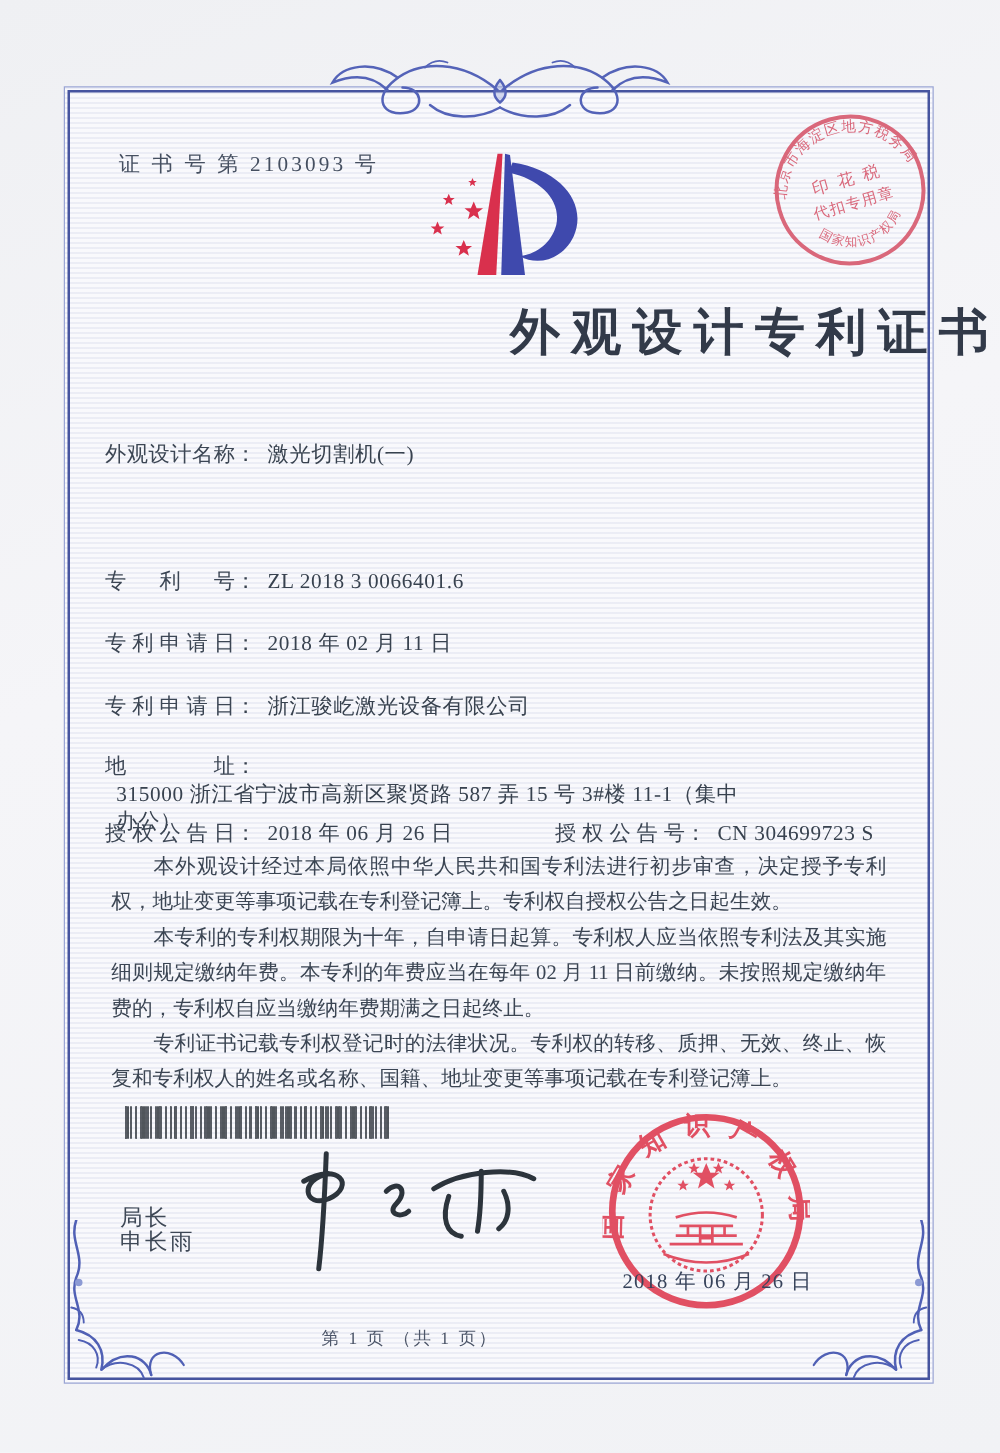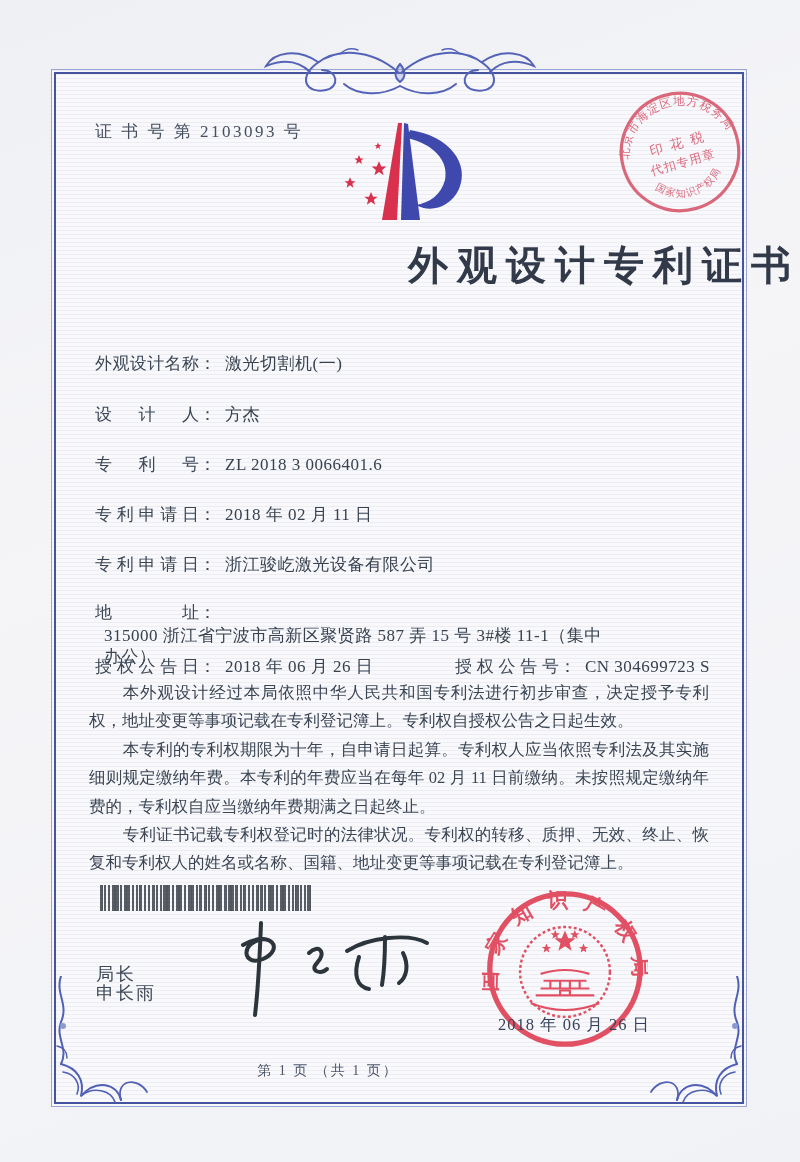--- a/index.html
+++ b/index.html
@@ -22,21 +22,21 @@
   }
   .cert-frame::before {
     content:""; position:absolute; inset:2px; border:2.5px solid #46549f; pointer-events:none;
   }
   .abs { position:absolute; }
   .cert-no { left:95px; top:120px; font-size:17px; letter-spacing:2.5px; color:#454f60; }
   .title {
     left:0; width:800px; top:238px; text-align:right;
     font-size:40px; font-weight:700; letter-spacing:9px; color:#323a49;
   }
-  .row { left:95px; width:616px; font-size:17px; color:#38424f; line-height:24px; }
+  .row { left:84px; width:616px; font-size:17px; color:#38424f; line-height:24px; }
   .flabel {
     display:inline-block; width:104px; text-align:justify; text-align-last:justify;
     vertical-align:top; color:#3c4654;
   }
   .colon { vertical-align:top; }
   .fvalue { margin-left:9px; vertical-align:top; letter-spacing:0.5px; }
   .addr-value { display:inline-block; width:514px; line-height:21px; }
   .pair2 { position:absolute; left:360px; top:0; }
   .paras { left:89px; top:679px; width:620px; font-size:16.5px; line-height:28.4px;
            color:#3b4553; text-align:justify; }
@@ -135,23 +135,20 @@
       <textPath href="#taxBot" startOffset="50%" text-anchor="middle">国家知识产权局</textPath>
     </text>
     <text x="60" y="56" text-anchor="middle" fill="#d6556a" font-size="12.5" letter-spacing="2">印 花 税</text>
     <text x="60" y="74" text-anchor="middle" fill="#d6556a" font-size="11.5" letter-spacing="1">代扣专用章</text>
   </svg>
 
   <div class="abs title">外观设计专利证书</div>
 
   <div class="abs row" style="top:352px">
     <span class="flabel">外观设计名称</span><span class="colon">：</span><span class="fvalue">激光切割机(一)</span>
-  </div>
-  <div class="abs row" style="top:403px">
-    <span class="flabel">设计人</span><span class="colon">：</span><span class="fvalue">方杰</span>
   </div>
   <div class="abs row" style="top:453px">
     <span class="flabel">专利号</span><span class="colon">：</span><span class="fvalue">ZL 2018 3 0066401.6</span>
   </div>
   <div class="abs row" style="top:503px">
     <span class="flabel">专利申请日</span><span class="colon">：</span><span class="fvalue">2018 年 02 月 11 日</span>
   </div>
   <div class="abs row" style="top:553px">
     <span class="flabel">专利申请日</span><span class="colon">：</span><span class="fvalue">浙江骏屹激光设备有限公司</span>
   </div>

